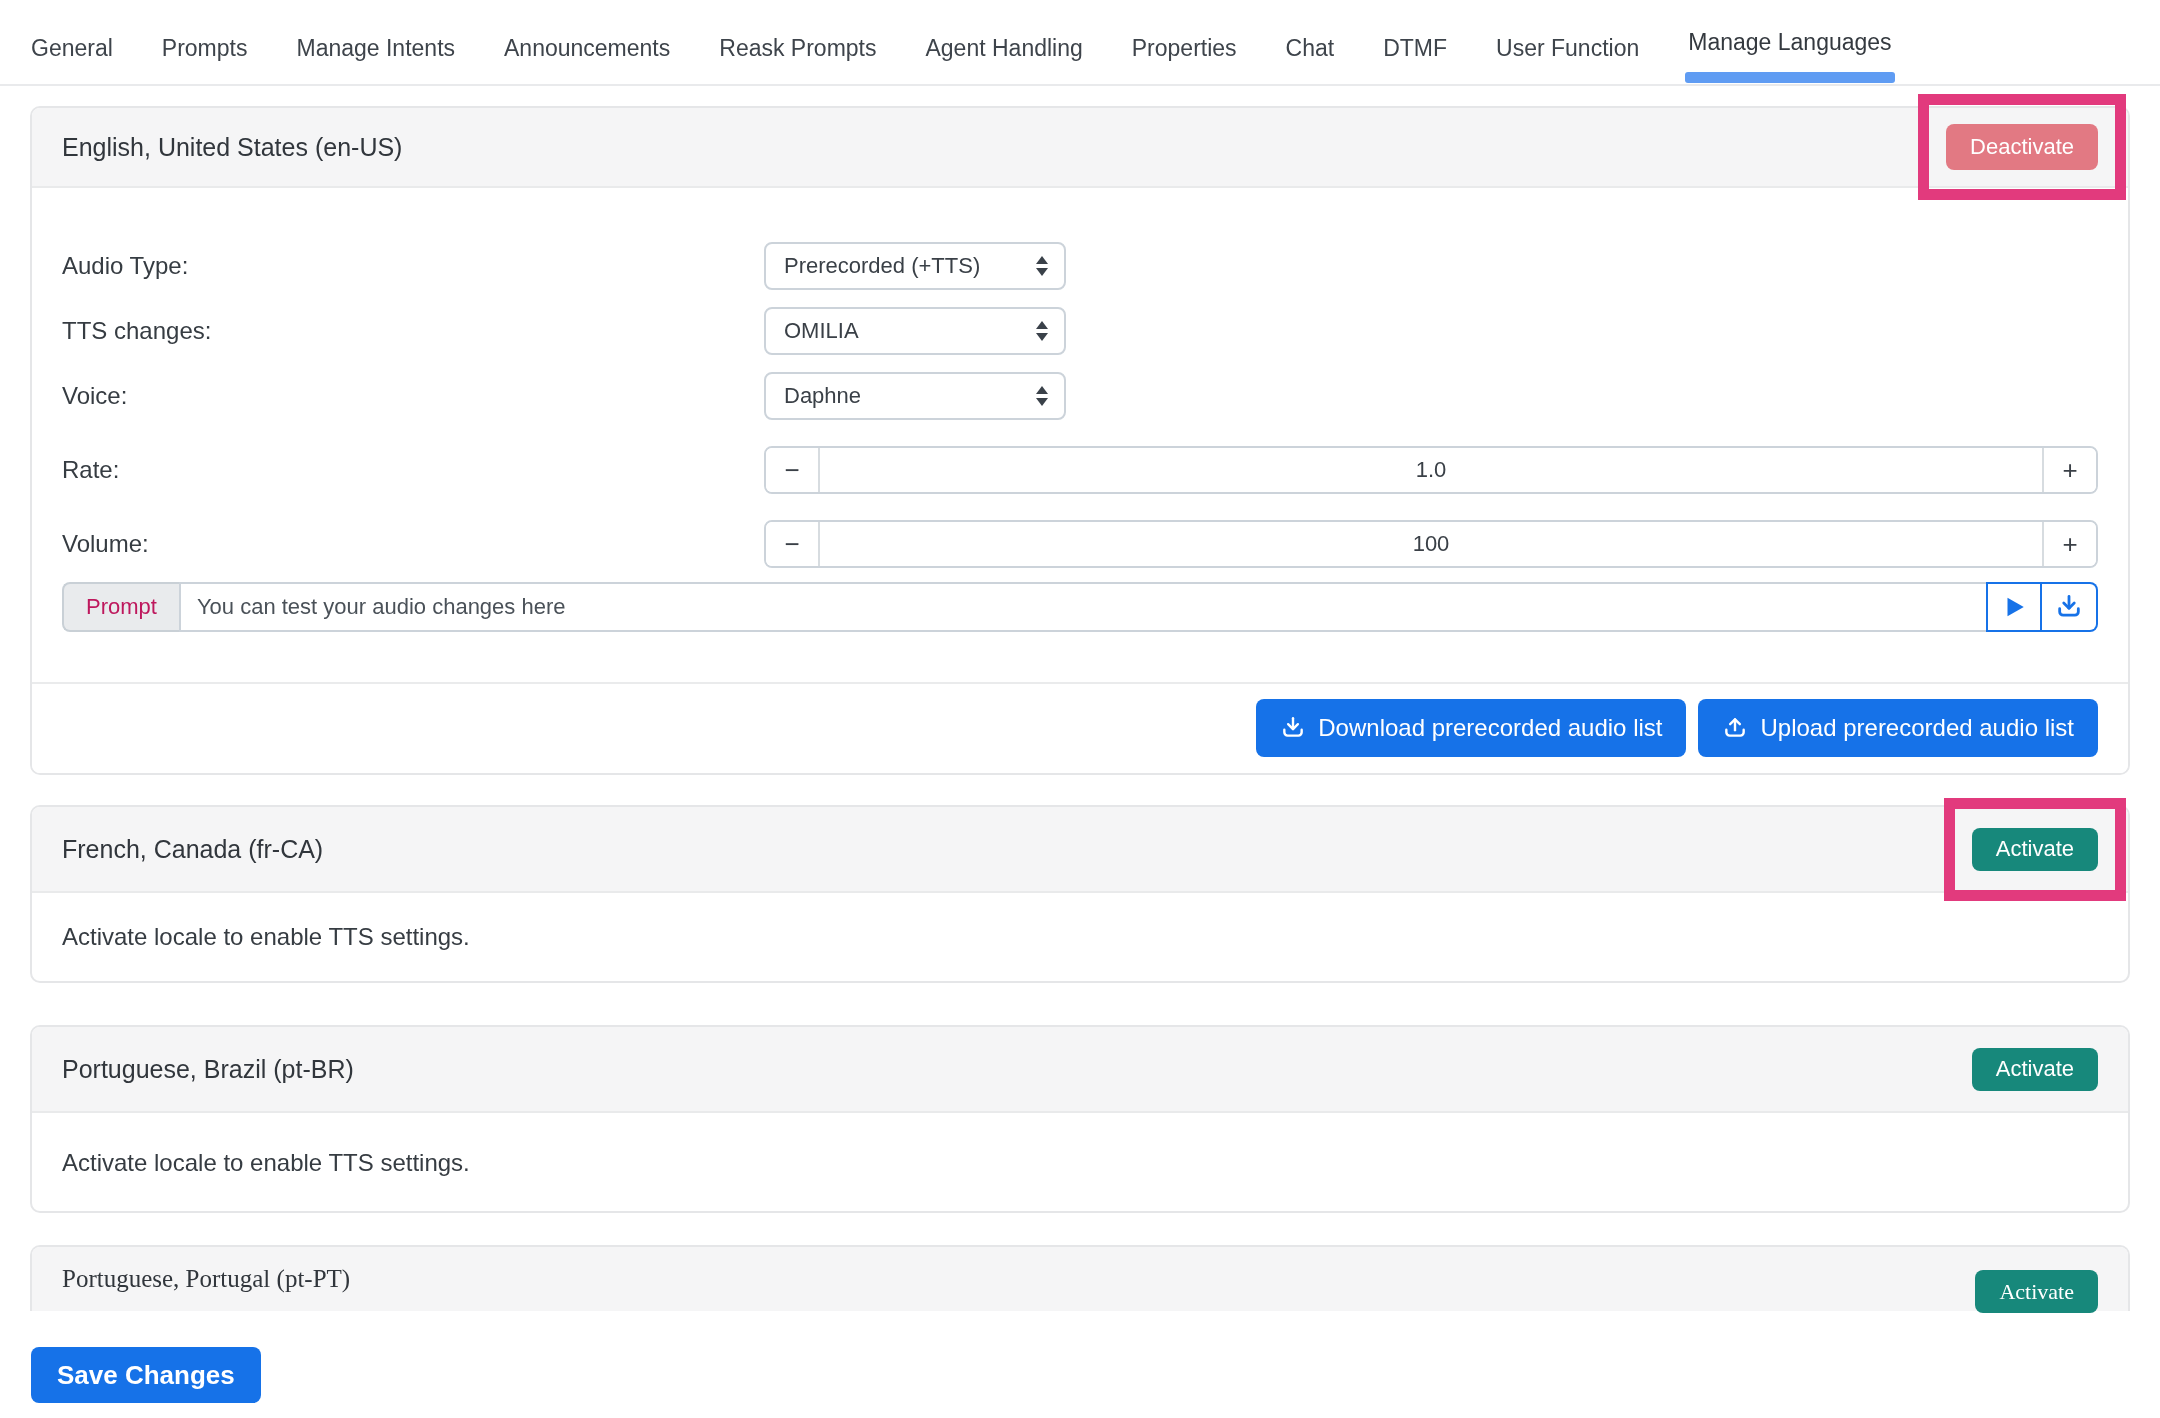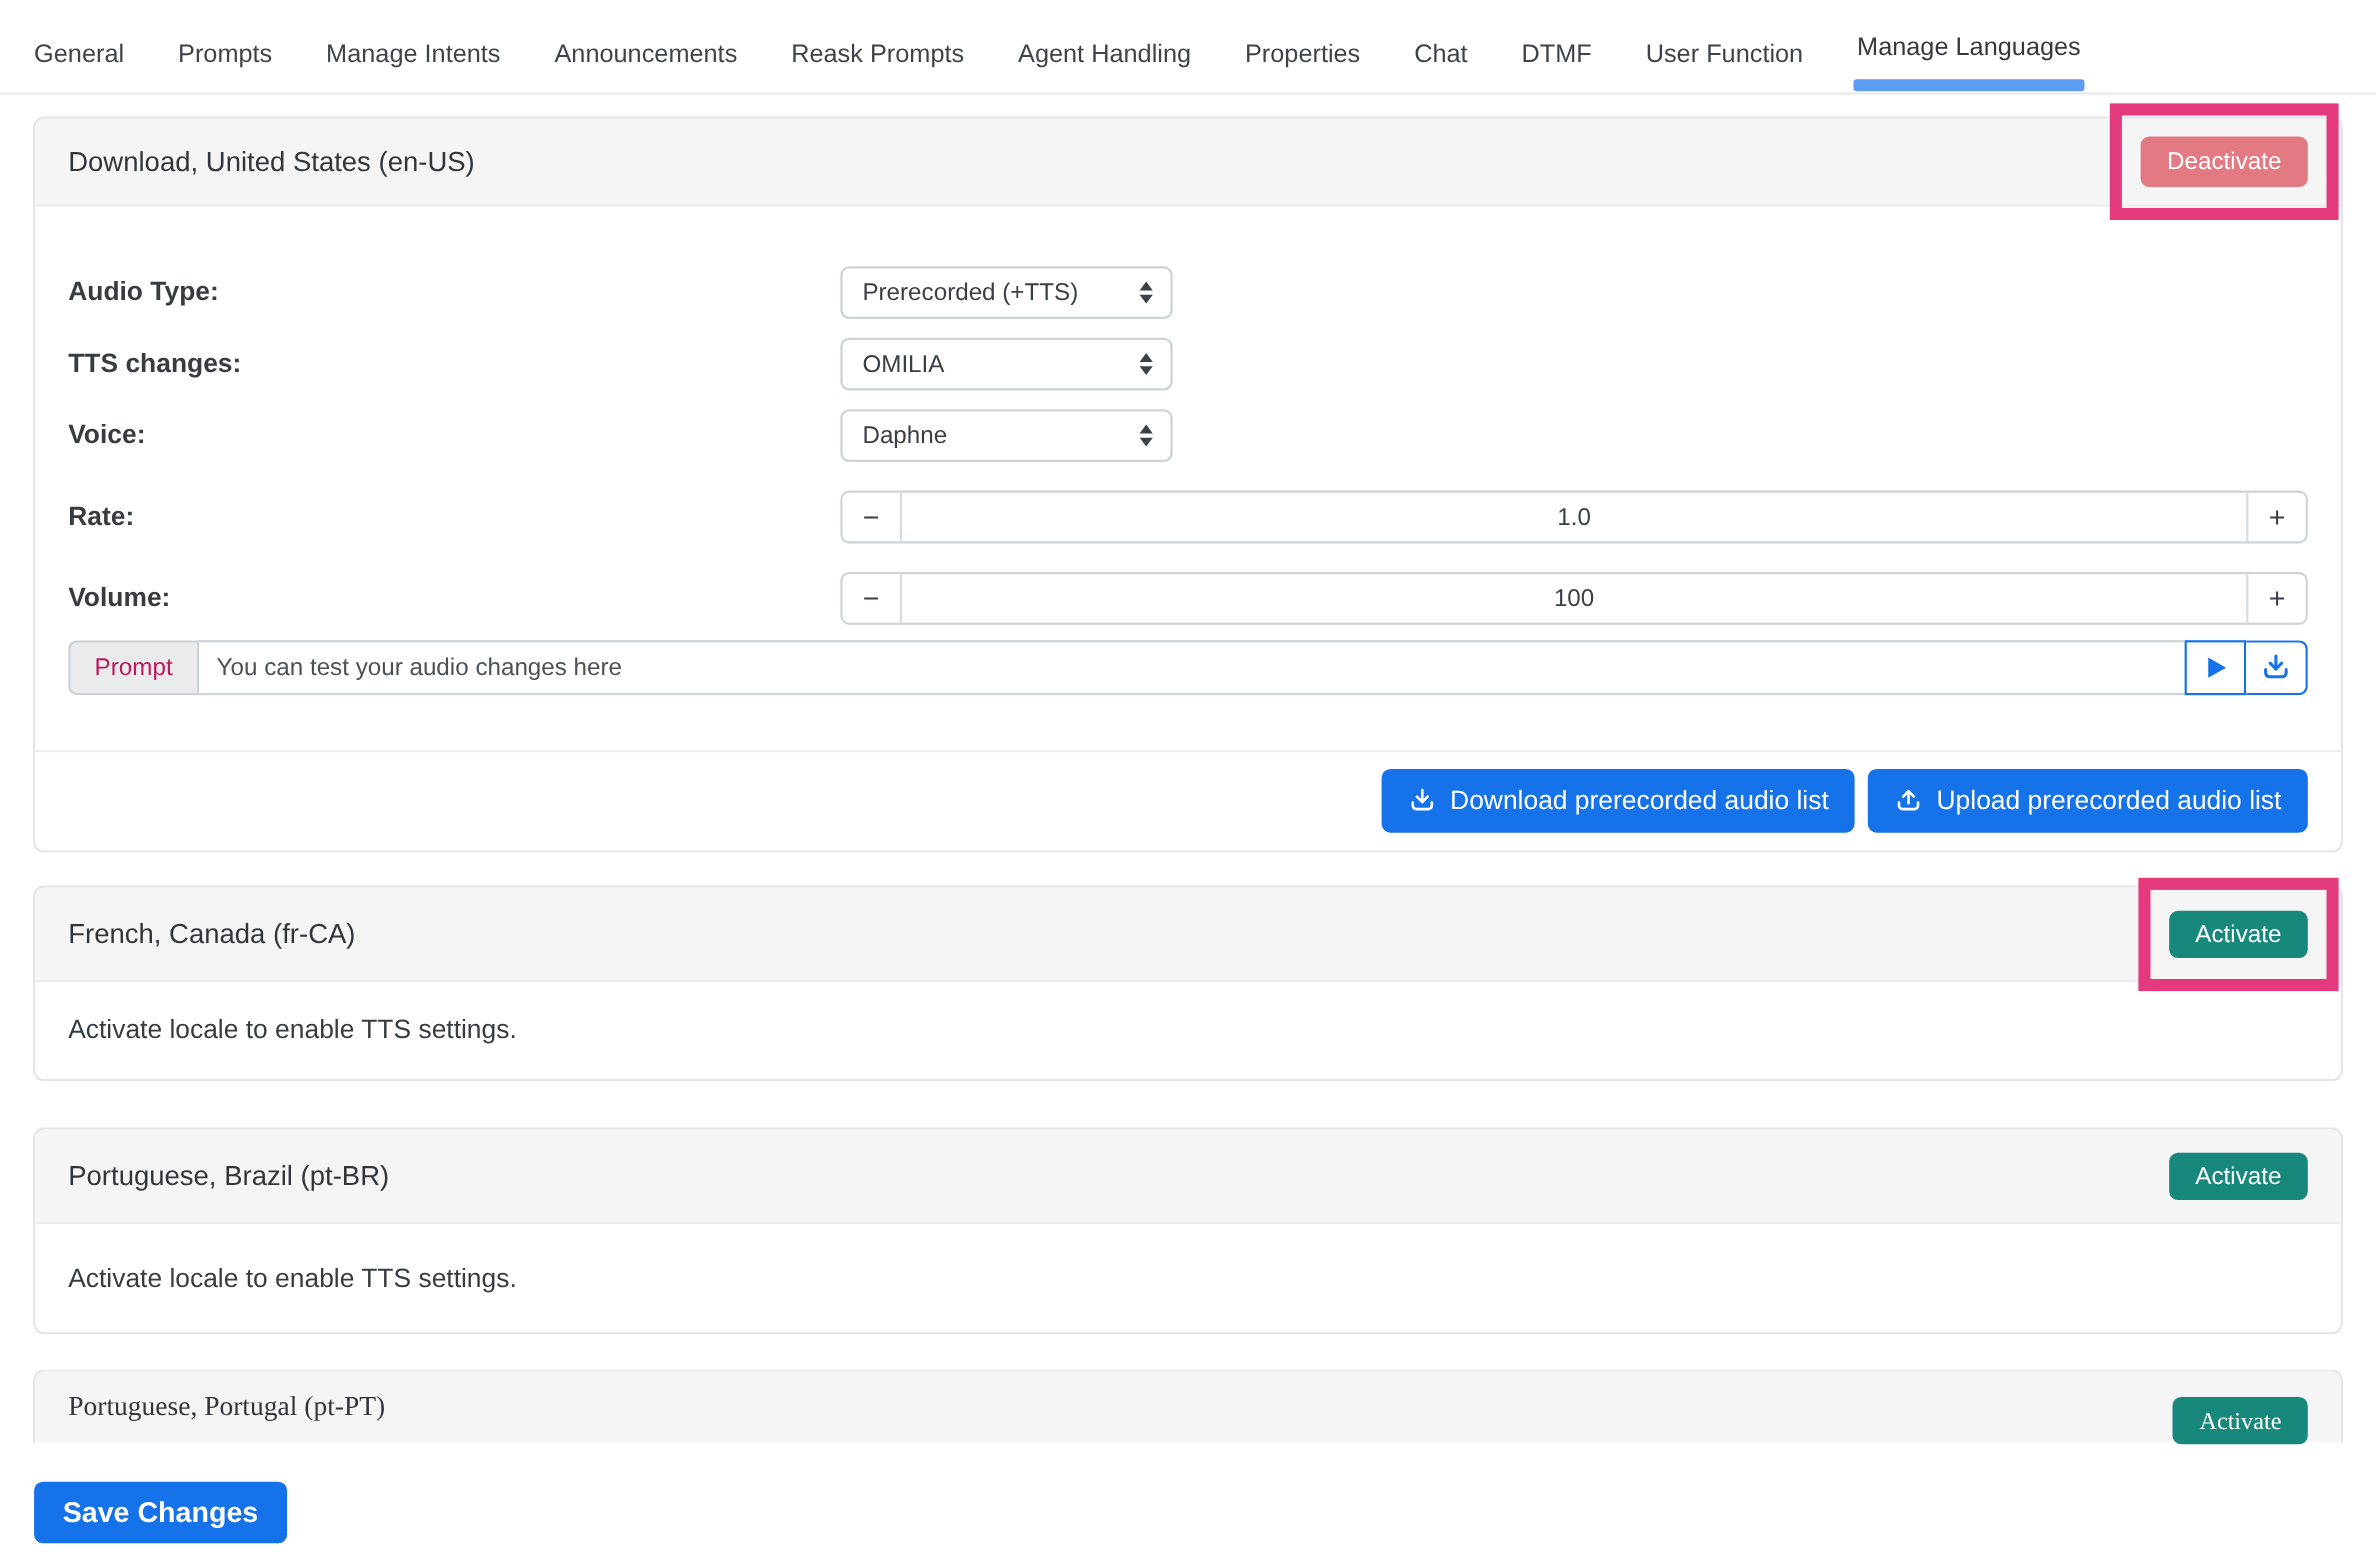--- a/index.html
+++ b/index.html
@@ -70,21 +70,21 @@
     border:11px solid var(--pink);pointer-events:none;z-index:5;
   }
   .btn{
     font-family:inherit;border:none;cursor:pointer;border-radius:8px;
     display:inline-flex;align-items:center;justify-content:center;
   }
   .btn-deactivate{background:var(--salmon);color:#fff;font-size:22px;height:46px;padding:0 24px;}
   .btn-activate{background:var(--teal);color:#fff;font-size:22px;height:43px;padding:0 24px;}
   
   .row{display:flex;align-items:center;}
-  .row .label{width:702px;font-size:24px;color:var(--text);font-weight:bold;}
+  .row .label{width:702px;font-size:24px;color:var(--text);}
   #row-audio,#row-tts{margin-bottom:17px;}
   #row-voice,#row-rate{margin-bottom:26px;}
   #row-volume{margin-bottom:14px;}
   .select{
     width:302px;height:48px;border:2px solid var(--ctl-border);border-radius:8px;
     display:flex;align-items:center;justify-content:space-between;
     padding:0 14px 0 18px;font-size:22px;color:#3a4047;background:#fff;cursor:pointer;gap:39px;
   }
   .stepper{
     flex:1;height:48px;border:2px solid var(--ctl-border);border-radius:8px;
@@ -171,21 +171,21 @@
       <span class="tab-label">User Function</span>
     </button>
   <button class="tab active">
       <span class="tab-label">Manage Languages</span>
     </button>
 </nav>
 
 
 <section class="card" id="card-en-us">
   <div class="card-header">
-    <span class="card-title">Download, United States (en-US)</span>
+    <span class="card-title">English, United States (en-US)</span>
     <span class="action-wrap">
       <span class="annotation"></span>
       <button class="btn btn-deactivate">Deactivate</button>
     </span>
   </div>
 
   <div class="card-body">
     <div class="row" id="row-audio">
       <span class="label">Audio Type:</span>
       <div class="select">

